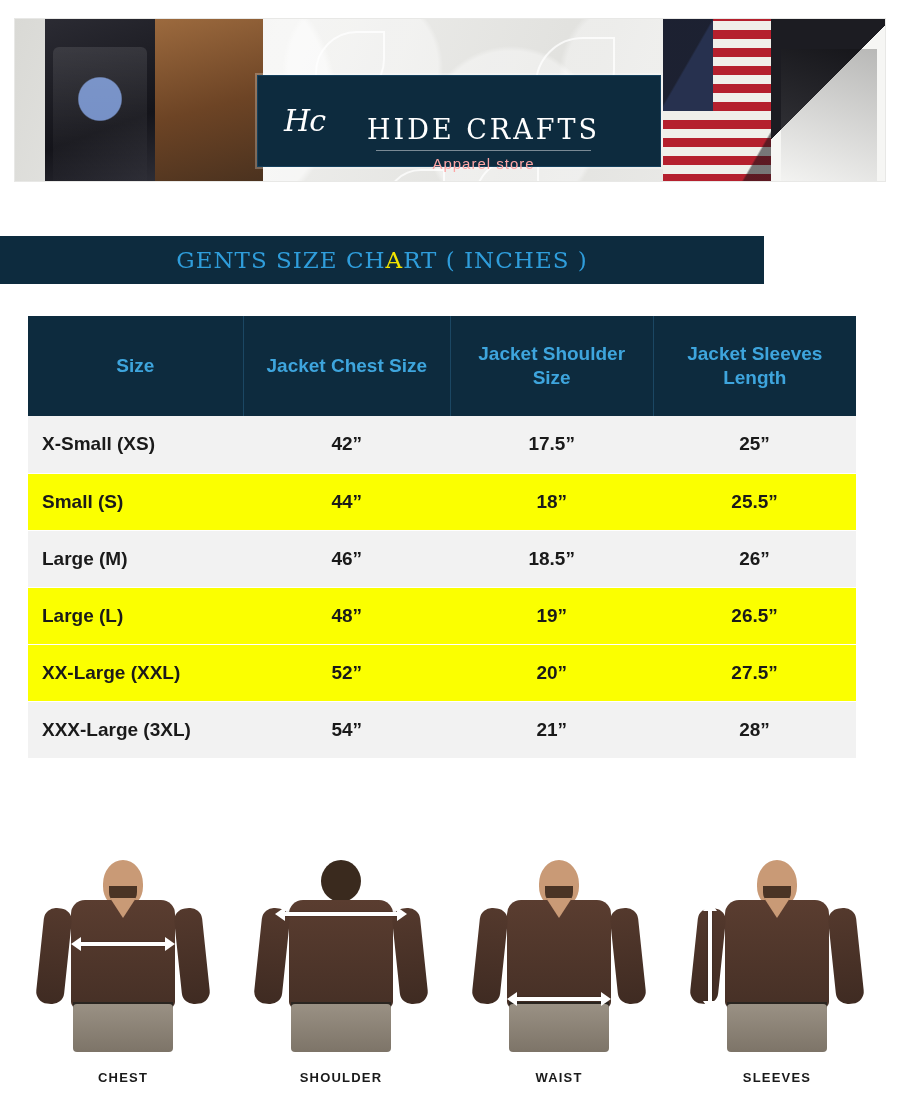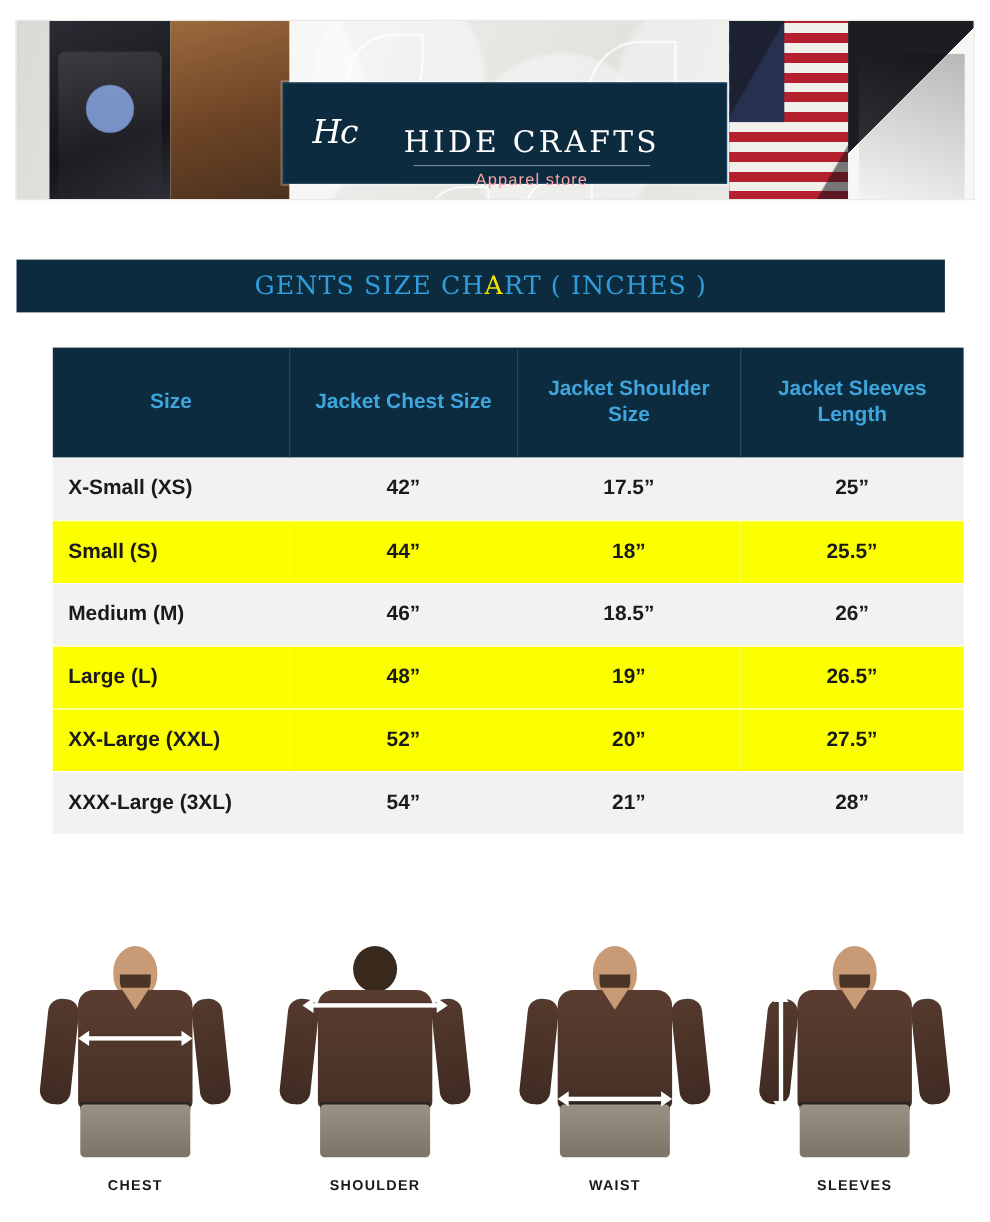--- a/index.html
+++ b/index.html
@@ -126,37 +126,37 @@
   .brand-sub {
     font-family: "Liberation Sans", sans-serif;
     font-size: 15px;
     letter-spacing: 1px;
     color: #fca5a5;
   }
 
   
   .title-bar {
     position: absolute;
-    left: 15px; top: 236px;
-    width: 844px; height: 48px;
+    left: 0; top: 236px;
+    width: 764px; height: 48px;
     background: #0d2b3e;
     display: flex; align-items: center; justify-content: center;
   }
   .title-text {
     font-family: "DejaVu Serif", serif;
     font-size: 23px;
     letter-spacing: 1px;
     color: #2f9ddb;
   }
   .title-text .hl { color: #f2e400; }
 
   
   .table-wrap {
     position: absolute;
-    left: 48px; top: 316px;
+    left: 28px; top: 316px;
     width: 828px;
   }
   table.size-chart {
     width: 100%;
     border-collapse: collapse;
     table-layout: fixed;
   }
   table.size-chart thead th {
     background: #0d2b3e;
     color: #3ea5dd;
@@ -364,21 +364,21 @@
           <td>17.5”</td>
           <td>25”</td>
         </tr>
         <tr class="hl">
           <td class="label">Small (S)</td>
           <td>44”</td>
           <td>18”</td>
           <td>25.5”</td>
         </tr>
         <tr>
-          <td class="label">Medium (M)</td>
+          <td class="label">Large (M)</td>
           <td>46”</td>
           <td>18.5”</td>
           <td>26”</td>
         </tr>
         <tr class="hl">
           <td class="label">Large (L)</td>
           <td>48”</td>
           <td>19”</td>
           <td>26.5”</td>
         </tr>

